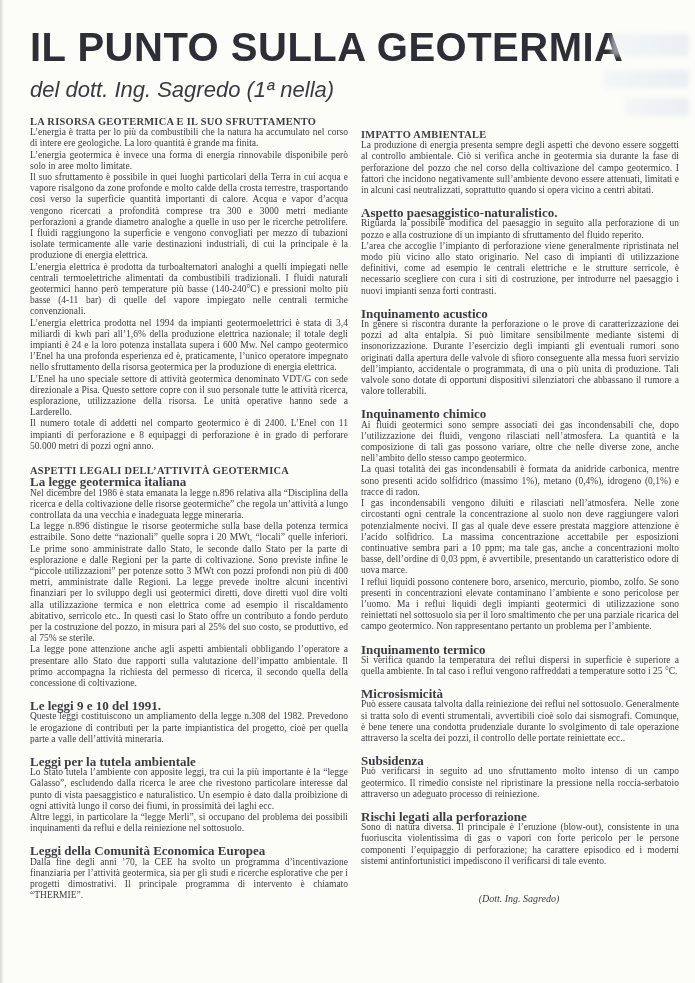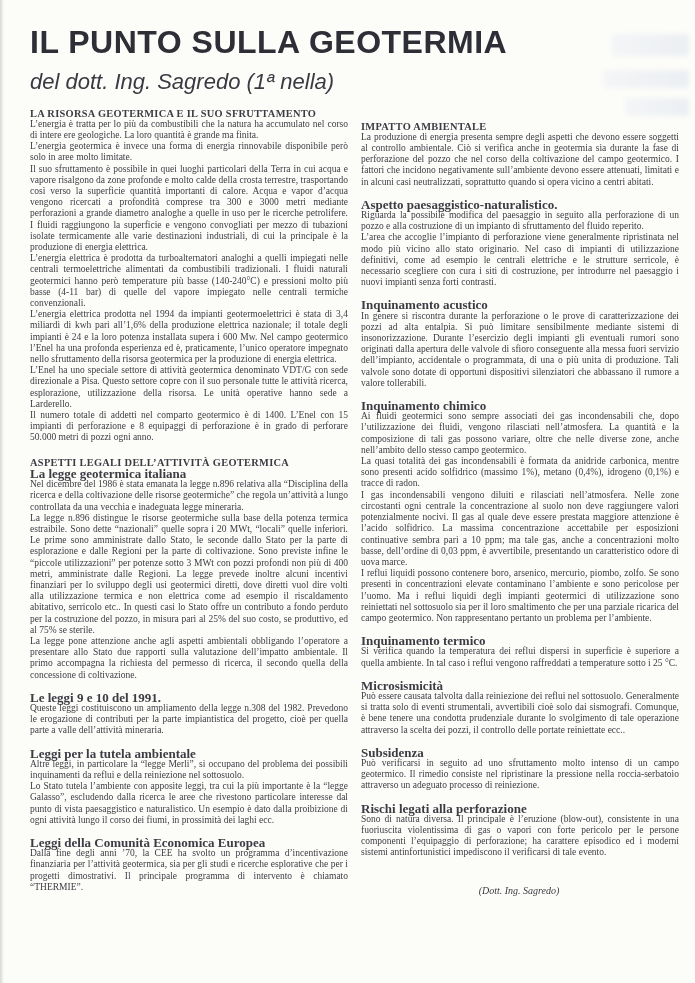--- a/index.html
+++ b/index.html
@@ -23,21 +23,21 @@
     opacity: 0.55; filter: blur(2px); pointer-events: none;
   }
   .bleed-row { border-radius: 3px; background: linear-gradient(90deg, #eef1f5, #dfe4ee); }
   .bleed-row.r1 { width: 78px; height: 22px; margin: 0 0 14px auto; }
   .bleed-row.r2 { width: 86px; height: 18px; margin: 0 0 10px auto; }
   .bleed-row.r3 { width: 64px; height: 18px; margin: 0 0 0 auto; }
   .title {
     margin: 0;
     font-family: "Liberation Sans", sans-serif;
     font-weight: 700;
-    font-size: 32px;
+    font-size: 40px;
     line-height: 1.05;
     letter-spacing: 0.5px;
     color: #2e2e37;
   }
   .subtitle {
     margin: 9px 0 0 0;
     font-family: "Liberation Sans", sans-serif;
     font-style: italic;
     font-weight: 400;
     font-size: 22px;
@@ -95,31 +95,31 @@
 
   <div class="columns">
     <div class="col" id="col-left">
         <div class="h1">LA RISORSA GEOTERMICA E IL SUO SFRUTTAMENTO</div>
         <p class="para">L’energia è tratta per lo più da combustibili che la natura ha accumulato nel corso di intere ere geologiche. La loro quantità è grande ma finita.</p>
         <p class="para">L’energia geotermica è invece una forma di energia rinnovabile disponibile però solo in aree molto limitate.</p>
         <p class="para">Il suo sfruttamento è possibile in quei luoghi particolari della Terra in cui acqua e vapore risalgono da zone profonde e molto calde della crosta terrestre, trasportando così verso la superficie quantità importanti di calore. Acqua e vapor d’acqua vengono ricercati a profondità comprese tra 300 e 3000 metri mediante perforazioni a grande diametro analoghe a quelle in uso per le ricerche petrolifere. I fluidi raggiungono la superficie e vengono convogliati per mezzo di tubazioni isolate termicamente alle varie destinazioni industriali, di cui la principale è la produzione di energia elettrica.</p>
         <p class="para">L’energia elettrica è prodotta da turboalternatori analoghi a quelli impiegati nelle centrali termoelettriche alimentati da combustibili tradizionali. I fluidi naturali geotermici hanno però temperature più basse (140-240°C) e pressioni molto più basse (4-11 bar) di quelle del vapore impiegato nelle centrali termiche convenzionali.</p>
         <p class="para">L’energia elettrica prodotta nel 1994 da impianti geotermoelettrici è stata di 3,4 miliardi di kwh pari all’1,6% della produzione elettrica nazionale; il totale degli impianti è 24 e la loro potenza installata supera i 600 Mw. Nel campo geotermico l’Enel ha una profonda esperienza ed è, praticamente, l’unico operatore impegnato nello sfruttamento della risorsa geotermica per la produzione di energia elettrica.</p>
         <p class="para">L’Enel ha uno speciale settore di attività geotermica denominato VDT/G con sede direzionale a Pisa. Questo settore copre con il suo personale tutte le attività ricerca, esplorazione, utilizzazione della risorsa. Le unità operative hanno sede a Larderello.</p>
-        <p class="para">Il numero totale di addetti nel comparto geotermico è di 1400. L’Enel con 15 impianti di perforazione e 8 equipaggi di perforazione è in grado di perforare 50.000 metri di pozzi ogni anno.</p>
+        <p class="para">Il numero totale di addetti nel comparto geotermico è di 2400. L’Enel con 11 impianti di perforazione e 8 equipaggi di perforazione è in grado di perforare 50.000 metri di pozzi ogni anno.</p>
         <div class="h1">ASPETTI LEGALI DELL’ATTIVITÀ GEOTERMICA</div>
         <div class="h2">La legge geotermica italiana</div>
         <p class="para">Nel dicembre del 1986 è stata emanata la legge n.896 relativa alla “Disciplina della ricerca e della coltivazione delle risorse geotermiche” che regola un’attività a lungo controllata da una vecchia e inadeguata legge mineraria.</p>
         <p class="para">La legge n.896 distingue le risorse geotermiche sulla base della potenza termica estraibile. Sono dette “nazionali” quelle sopra i 20 MWt, “locali” quelle inferiori. Le prime sono amministrate dallo Stato, le seconde dallo Stato per la parte di esplorazione e dalle Regioni per la parte di coltivazione. Sono previste infine le “piccole utilizzazioni” per potenze sotto 3 MWt con pozzi profondi non più di 400 metri, amministrate dalle Regioni. La legge prevede inoltre alcuni incentivi finanziari per lo sviluppo degli usi geotermici diretti, dove diretti vuol dire volti alla utilizzazione termica e non elettrica come ad esempio il riscaldamento abitativo, serricolo etc.. In questi casi lo Stato offre un contributo a fondo perduto per la costruzione del pozzo, in misura pari al 25% del suo costo, se produttivo, ed al 75% se sterile.</p>
         <p class="para">La legge pone attenzione anche agli aspetti ambientali obbligando l’operatore a presentare allo Stato due rapporti sulla valutazione dell’impatto ambientale. Il primo accompagna la richiesta del permesso di ricerca, il secondo quella della concessione di coltivazione.</p>
         <div class="h2">Le leggi 9 e 10 del 1991.</div>
         <p class="para">Queste leggi costituiscono un ampliamento della legge n.308 del 1982. Prevedono le erogazione di contributi per la parte impiantistica del progetto, cioè per quella parte a valle dell’attività mineraria.</p>
         <div class="h2">Leggi per la tutela ambientale</div>
+        <p class="para">Lo Stato tutela l’ambiente con apposite leggi, tra cui la più importante è la “legge Galasso”, escludendo dalla ricerca le aree che rivestono particolare interesse dal punto di vista paesaggistico e naturalistico. Un esempio è dato dalla proibizione di ogni attività lungo il corso dei fiumi, in prossimità dei laghi ecc.</p>
         <p class="para">Altre leggi, in particolare la “legge Merli”, si occupano del problema dei possibili inquinamenti da reflui e della reiniezione nel sottosuolo.</p>
-        <p class="para">Lo Stato tutela l’ambiente con apposite leggi, tra cui la più importante è la “legge Galasso”, escludendo dalla ricerca le aree che rivestono particolare interesse dal punto di vista paesaggistico e naturalistico. Un esempio è dato dalla proibizione di ogni attività lungo il corso dei fiumi, in prossimità dei laghi ecc.</p>
         <div class="h2">Leggi della Comunità Economica Europea</div>
         <p class="para">Dalla fine degli anni ’70, la CEE ha svolto un programma d’incentivazione finanziaria per l’attività geotermica, sia per gli studi e ricerche esplorative che per i progetti dimostrativi. Il principale programma di intervento è chiamato “THERMIE”.</p>
       </div>
     <div class="col" id="col-right">
       <div id="col-right-blocks" style="display:contents"><div class="h1">IMPATTO AMBIENTALE</div><p class="para">La produzione di energia presenta sempre degli aspetti che devono essere soggetti al controllo ambientale. Ciò si verifica anche in geotermia sia durante la fase di perforazione del pozzo che nel corso della coltivazione del campo geotermico. I fattori che incidono negativamente sull’ambiente devono essere attenuati, limitati e in alcuni casi neutralizzati, soprattutto quando si opera vicino a centri abitati.</p><div class="h2">Aspetto paesaggistico-naturalistico.</div><p class="para">Riguarda la possibile modifica del paesaggio in seguito alla perforazione di un pozzo e alla costruzione di un impianto di sfruttamento del fluido reperito.</p><p class="para">L’area che accoglie l’impianto di perforazione viene generalmente ripristinata nel modo più vicino allo stato originario. Nel caso di impianti di utilizzazione definitivi, come ad esempio le centrali elettriche e le strutture serricole, è necessario scegliere con cura i siti di costruzione, per introdurre nel paesaggio i nuovi impianti senza forti contrasti.</p><div class="h2">Inquinamento acustico</div><p class="para">In genere si riscontra durante la perforazione o le prove di caratterizzazione dei pozzi ad alta entalpia. Si può limitare sensibilmente mediante sistemi di insonorizzazione. Durante l’esercizio degli impianti gli eventuali rumori sono originati dalla apertura delle valvole di sfioro conseguente alla messa fuori servizio dell’impianto, accidentale o programmata, di una o più unita di produzione. Tali valvole sono dotate di opportuni dispositivi silenziatori che abbassano il rumore a valore tollerabili.</p><div class="h2">Inquinamento chimico</div><p class="para">Ai fluidi geotermici sono sempre associati dei gas incondensabili che, dopo l’utilizzazione dei fluidi, vengono rilasciati nell’atmosfera. La quantità e la composizione di tali gas possono variare, oltre che nelle diverse zone, anche nell’ambito dello stesso campo geotermico.</p><p class="para">La quasi totalità dei gas incondensabili è formata da anidride carbonica, mentre sono presenti acido solfidrico (massimo 1%), metano (0,4%), idrogeno (0,1%) e tracce di radon.</p><p class="para">I gas incondensabili vengono diluiti e rilasciati nell’atmosfera. Nelle zone circostanti ogni centrale la concentrazione al suolo non deve raggiungere valori potenzialmente nocivi. Il gas al quale deve essere prestata maggiore attenzione è l’acido solfidrico. La massima concentrazione accettabile per esposizioni continuative sembra pari a 10 ppm; ma tale gas, anche a concentrazioni molto basse, dell’ordine di 0,03 ppm, è avvertibile, presentando un caratteristico odore di uova marce.</p><p class="para">I reflui liquidi possono contenere boro, arsenico, mercurio, piombo, zolfo. Se sono presenti in concentrazioni elevate contaminano l’ambiente e sono pericolose per l’uomo. Ma i reflui liquidi degli impianti geotermici di utilizzazione sono reiniettati nel sottosuolo sia per il loro smaltimento che per una parziale ricarica del campo geotermico. Non rappresentano pertanto un problema per l’ambiente.</p><div class="h2">Inquinamento termico</div><p class="para">Si verifica quando la temperatura dei reflui dispersi in superficie è superiore a quella ambiente. In tal caso i reflui vengono raffreddati a temperature sotto i 25 °C.</p><div class="h2">Microsismicità</div><p class="para">Può essere causata talvolta dalla reiniezione dei reflui nel sottosuolo. Generalmente si tratta solo di eventi strumentali, avvertibili cioè solo dai sismografi. Comunque, è bene tenere una condotta prudenziale durante lo svolgimento di tale operazione attraverso la scelta dei pozzi, il controllo delle portate reiniettate ecc..</p><div class="h2">Subsidenza</div><p class="para">Può verificarsi in seguito ad uno sfruttamento molto intenso di un campo geotermico. Il rimedio consiste nel ripristinare la pressione nella roccia-serbatoio attraverso un adeguato processo di reiniezione.</p><div class="h2">Rischi legati alla perforazione</div><p class="para">Sono di natura diversa. Il principale è l’eruzione (blow-out), consistente in una fuoriuscita violentissima di gas o vapori con forte pericolo per le persone componenti l’equipaggio di perforazione; ha carattere episodico ed i moderni sistemi antinfortunistici impediscono il verificarsi di tale evento.</p></div>
       <div class="signature">(Dott. Ing. Sagredo)</div>
     </div>
   </div>
 </div>
 

